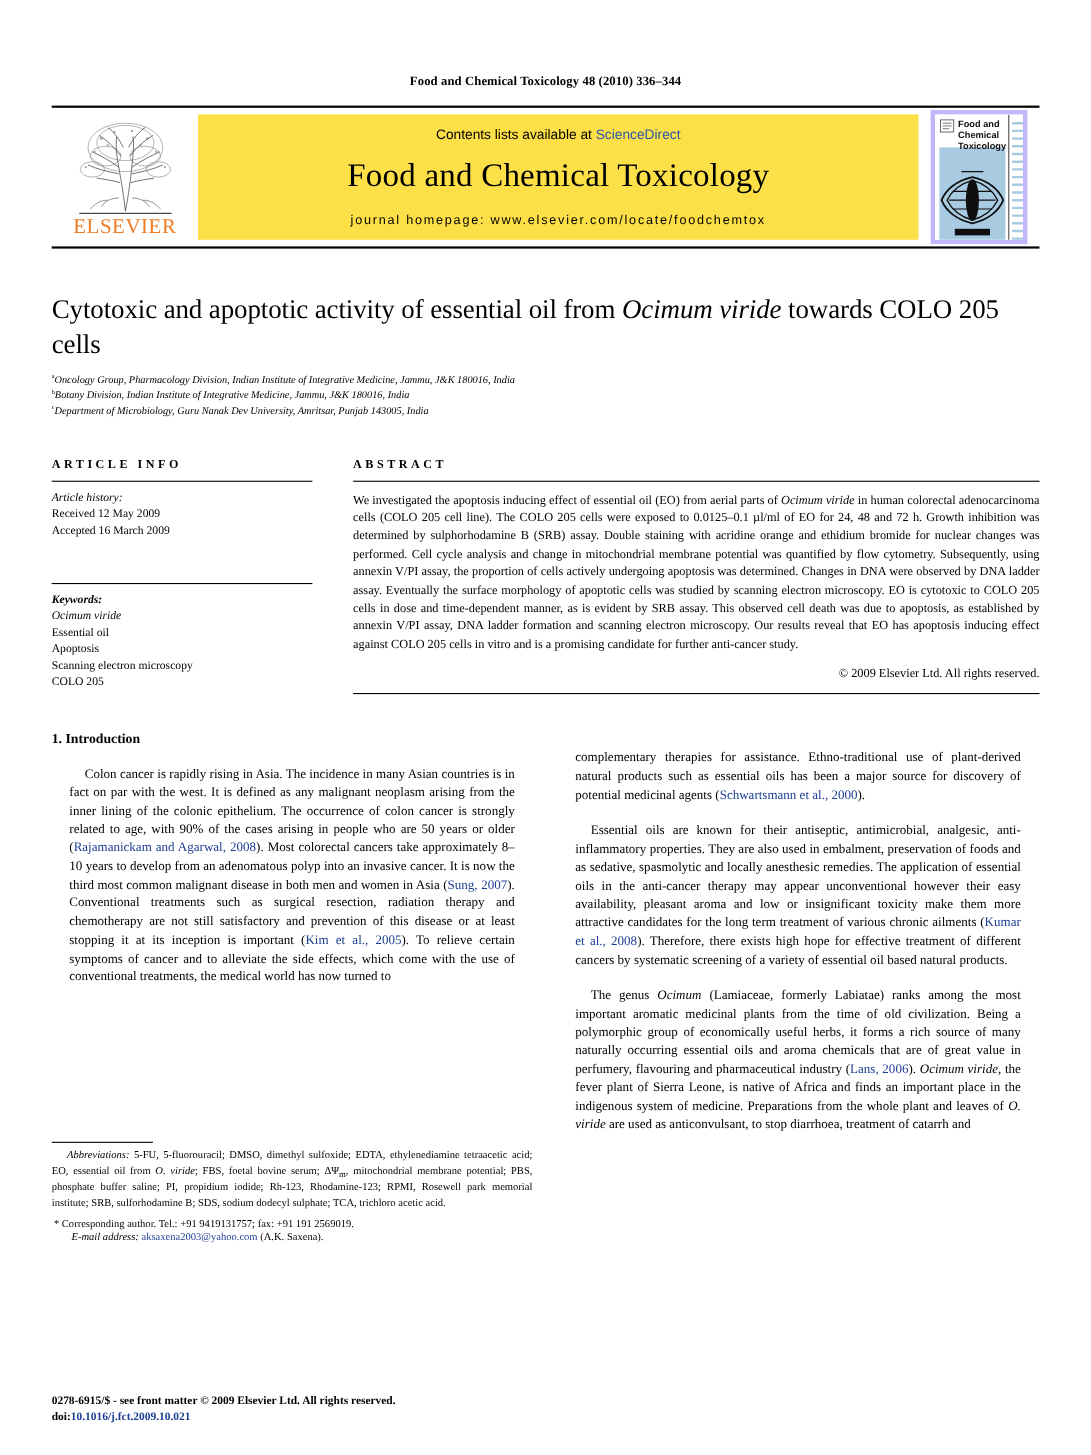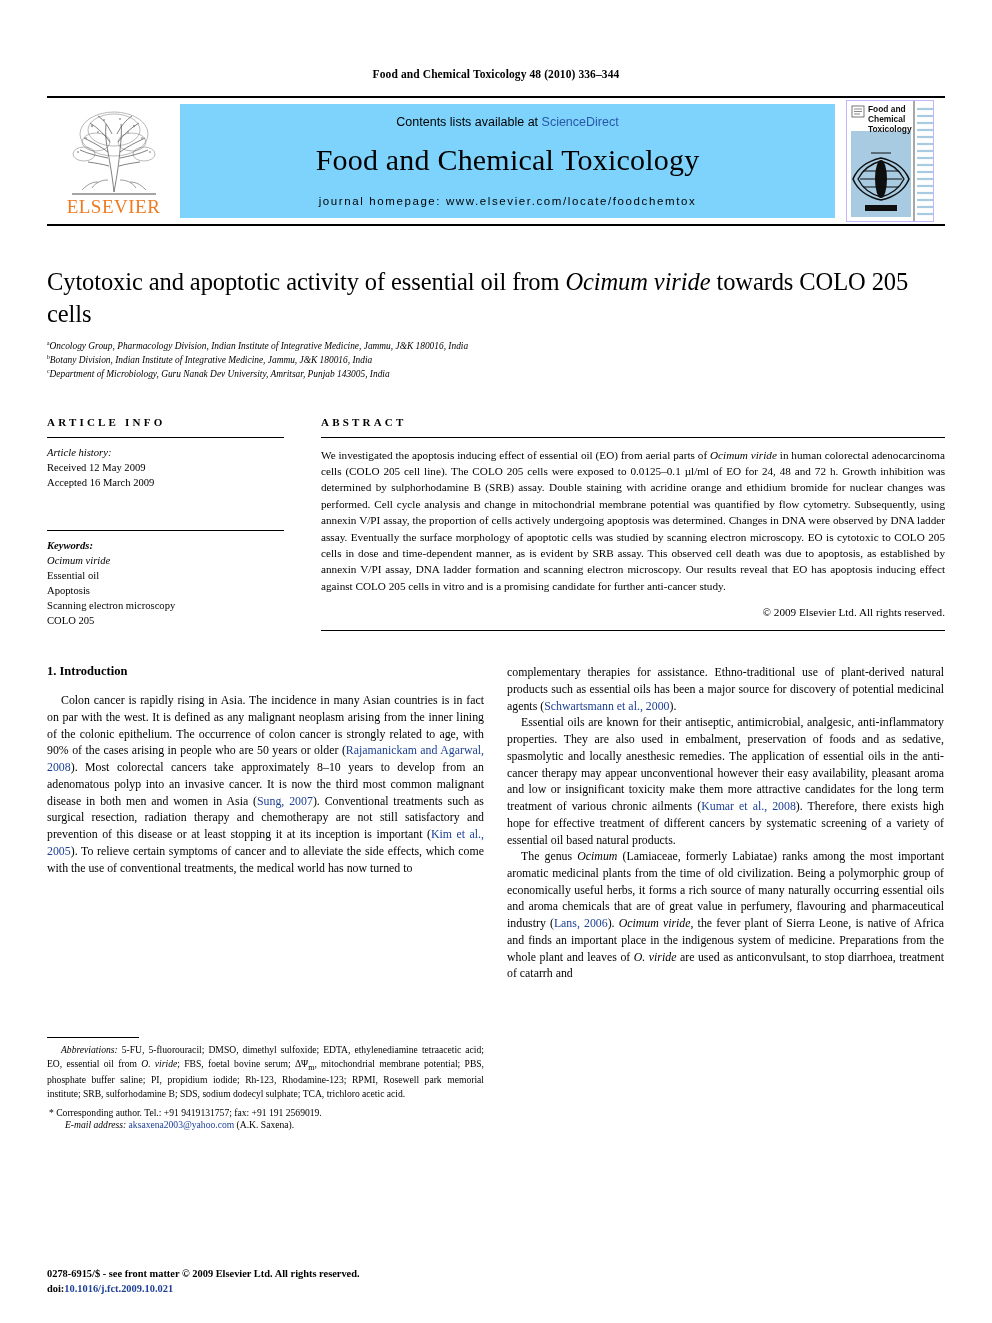--- a/index.html
+++ b/index.html
@@ -48,21 +48,21 @@
     font-family: "Liberation Serif", serif;
     font-size: 19px;
     letter-spacing: .5px;
     color: #ef7b23;
     font-weight: normal;
     line-height: 1;
     margin-top: 1px;
   }
   .banner-cell {
     flex: 1 1 auto;
-    background: #7dd3fc;
+    background: #fde047;
     display: flex;
     flex-direction: column;
     align-items: center;
     justify-content: center;
     margin: 6px 0;
   }
   .contents-line { font-size: 12.5px; font-family: "Liberation Sans", sans-serif; }
   .sd-link { color: #2a56a8; }
   .journal-name {
     font-size: 30px;
@@ -77,21 +77,21 @@
   }
   .cover-cell {
     width: 110px;
     flex: 0 0 110px;
     display: flex;
     align-items: center;
     justify-content: center;
   }
   .cover-thumb {
     width: 88px; height: 122px;
-    border: 1px solid #c4b5fd;
+    border: 4px solid #c4b5fd;
     background: #ffffff;
     position: relative;
     overflow: hidden;
   }
 
   
   .title {
     font-size: 24.5px;
     line-height: 1.29;
     margin-top: 40px;
@@ -154,21 +154,21 @@
     font-weight: bold;
     margin: 0 0 13px 0;
     font-family: "Liberation Serif", serif;
   }
   .bodytext {
     font-size: 11.85px;
     line-height: 1.413;
     text-align: justify;
     hyphens: manual;
   }
-  .bodytext p { margin: 0; text-indent: 14px; }
+  .bodytext p { margin: 16px; text-indent: 14px; }
   .bodytext p.noind { text-indent: 0; }
   .cite { color: #1c3f94; }
   .it { font-style: italic; }
 
   
   .footnote-area { position: absolute; left: 0; bottom: 0; width: 437px; }
   .fn-rule { width: 92px; border-top: 1.3px solid #000; margin-bottom: 5px; }
   .footnote {
     font-size: 9.6px;
     line-height: 1.37;

